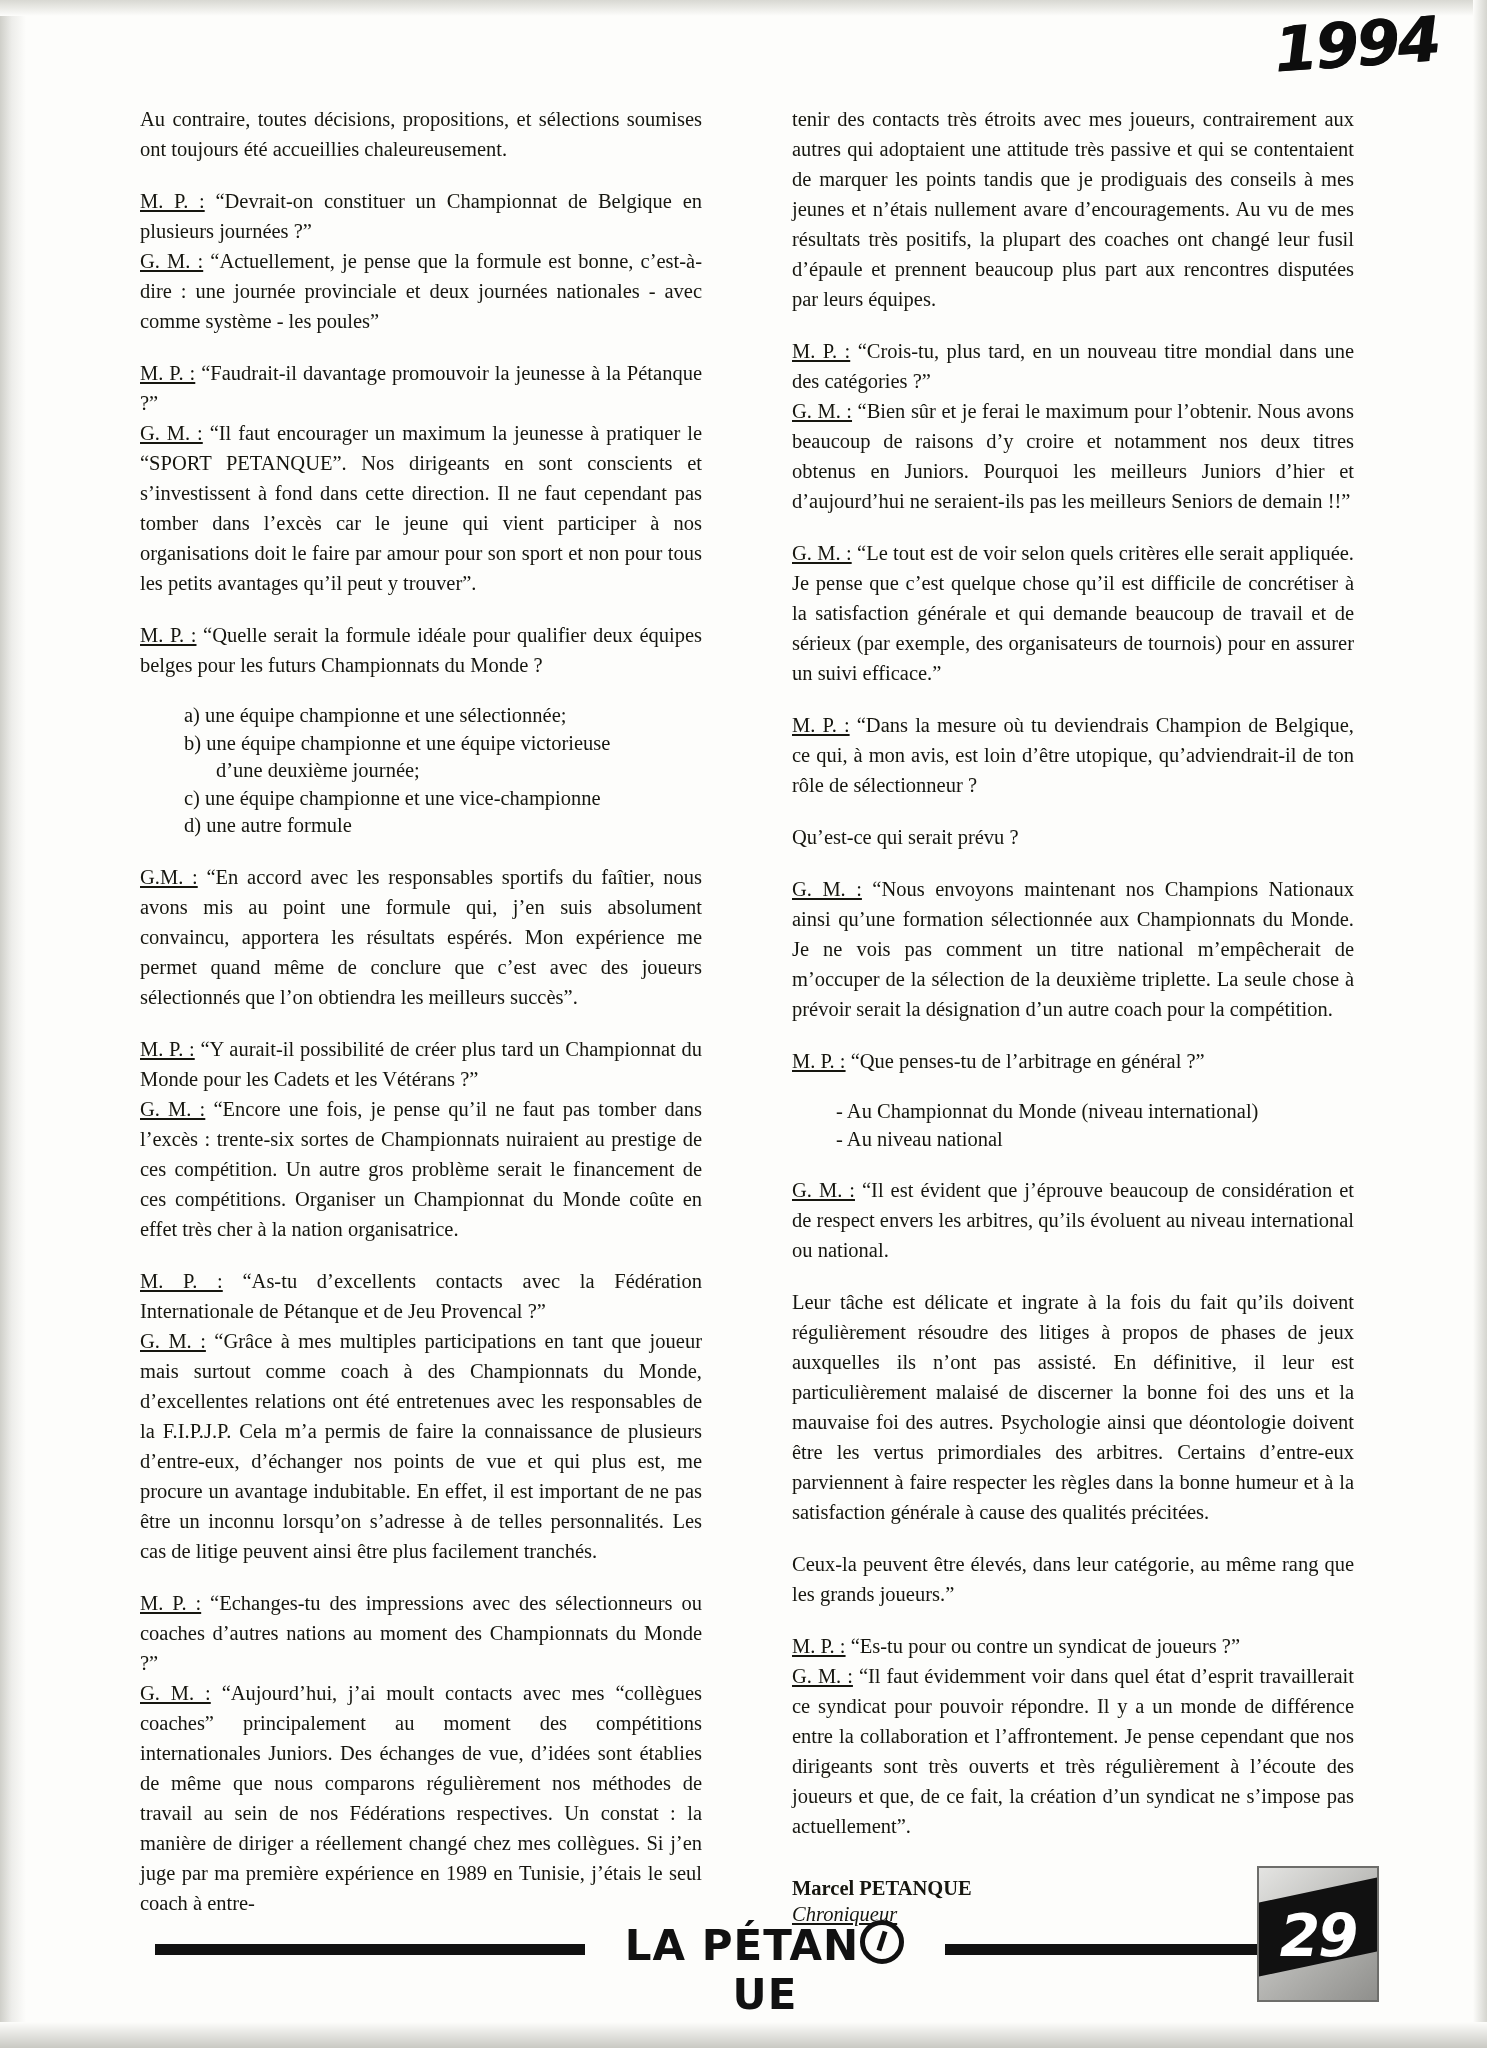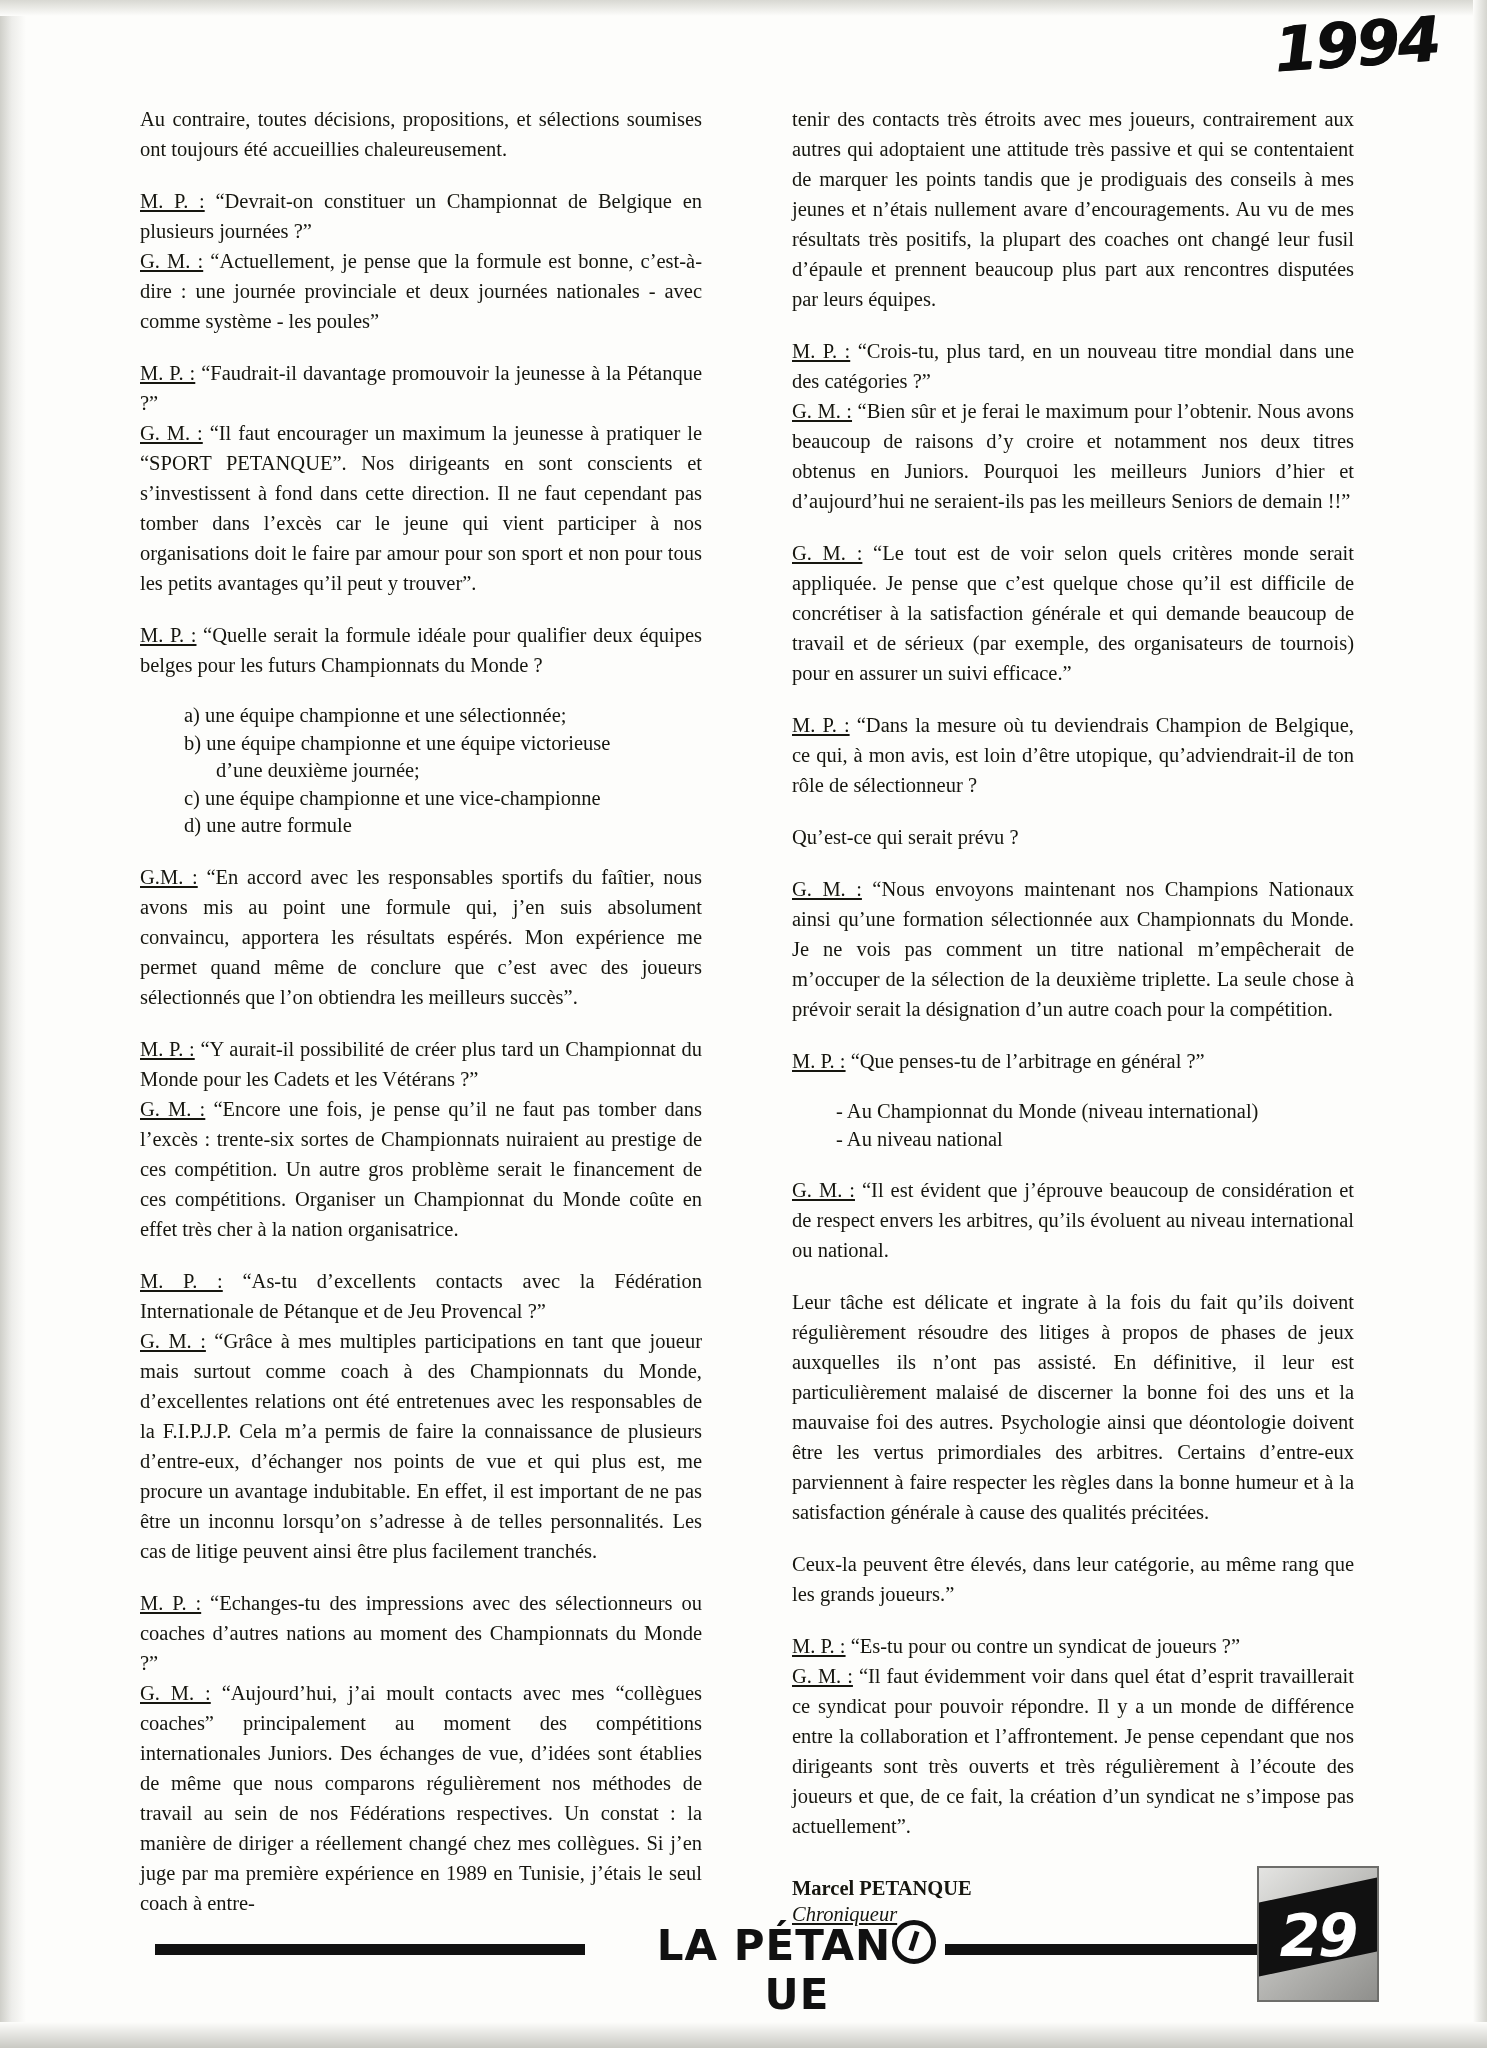--- a/index.html
+++ b/index.html
@@ -128,21 +128,21 @@
   .rule-right {
     position: absolute;
     left: 945px;
     top: 58px;
     width: 330px;
     height: 11px;
     background: #111;
   }
   .logo {
     position: absolute;
-    left: 632px;
+    left: 600px;
     top: 30px;
     width: 330px;
     text-align: center;
     font-family: "DejaVu Sans", sans-serif;
     font-weight: 700;
     font-size: 42px;
     letter-spacing: 1px;
     color: #111;
   }
   .logo .o-ring {
@@ -231,21 +231,21 @@
         <p class="para"><span class="speaker">G. M. :</span><span> “Encore une fois, je pense qu’il ne faut pas tomber dans l’excès : trente-six sortes de Championnats nuiraient au prestige de ces compétition. Un autre gros problème serait le financement de ces compétitions. Organiser un Championnat du Monde coûte en effet très cher à la nation organisatrice.</span></p>
         <p class="para tight"><span class="speaker">M. P. :</span><span> “As-tu d’excellents contacts avec la Fédération Internationale de Pétanque et de Jeu Provencal ?”</span></p>
         <p class="para"><span class="speaker">G. M. :</span><span> “Grâce à mes multiples participations en tant que joueur mais surtout comme coach à des Championnats du Monde, d’excellentes relations ont été entretenues avec les responsables de la F.I.P.J.P. Cela m’a permis de faire la connaissance de plusieurs d’entre-eux, d’échanger nos points de vue et qui plus est, me procure un avantage indubitable. En effet, il est important de ne pas être un inconnu lorsqu’on s’adresse à de telles personnalités. Les cas de litige peuvent ainsi être plus facilement tranchés.</span></p>
         <p class="para tight"><span class="speaker">M. P. :</span><span> “Echanges-tu des impressions avec des sélectionneurs ou coaches d’autres nations au moment des Championnats du Monde ?”</span></p>
         <p class="para"><span class="speaker">G. M. :</span><span> “Aujourd’hui, j’ai moult contacts avec mes “collègues coaches” principalement au moment des compétitions internationales Juniors. Des échanges de vue, d’idées sont établies de même que nous comparons régulièrement nos méthodes de travail au sein de nos Fédérations respectives. Un constat : la manière de diriger a réellement changé chez mes collègues. Si j’en juge par ma première expérience en 1989 en Tunisie, j’étais le seul coach à entre-</span></p>
       </div>
     <div class="col" id="col-right">
         <p class="para">tenir des contacts très étroits avec mes joueurs, contrairement aux autres qui adoptaient une attitude très passive et qui se contentaient de marquer les points tandis que je prodiguais des conseils à mes jeunes et n’étais nullement avare d’encouragements. Au vu de mes résultats très positifs, la plupart des coaches ont changé leur fusil d’épaule et prennent beaucoup plus part aux rencontres disputées par leurs équipes.</p>
         <p class="para tight"><span class="speaker">M. P. :</span><span> “Crois-tu, plus tard, en un nouveau titre mondial dans une des catégories ?”</span></p>
         <p class="para"><span class="speaker">G. M. :</span><span> “Bien sûr et je ferai le maximum pour l’obtenir. Nous avons beaucoup de raisons d’y croire et notamment nos deux titres obtenus en Juniors. Pourquoi les meilleurs Juniors d’hier et d’aujourd’hui ne seraient-ils pas les meilleurs Seniors de demain !!”</span></p>
-        <p class="para"><span class="speaker">G. M. :</span><span> “Le tout est de voir selon quels critères monde serait appliquée. Je pense que c’est quelque chose qu’il est difficile de concrétiser à la satisfaction générale et qui demande beaucoup de travail et de sérieux (par exemple, des organisateurs de tournois) pour en assurer un suivi efficace.”</span></p>
+        <p class="para"><span class="speaker">G. M. :</span><span> “Le tout est de voir selon quels critères elle serait appliquée. Je pense que c’est quelque chose qu’il est difficile de concrétiser à la satisfaction générale et qui demande beaucoup de travail et de sérieux (par exemple, des organisateurs de tournois) pour en assurer un suivi efficace.”</span></p>
         <p class="para"><span class="speaker">M. P. :</span><span> “Dans la mesure où tu deviendrais Champion de Belgique, ce qui, à mon avis, est loin d’être utopique, qu’adviendrait-il de ton rôle de sélectionneur ?</span></p>
         <p class="para">Qu’est-ce qui serait prévu ?</p>
         <p class="para"><span class="speaker">G. M. :</span><span> “Nous envoyons maintenant nos Champions Nationaux ainsi qu’une formation sélectionnée aux Championnats du Monde. Je ne vois pas comment un titre national m’empêcherait de m’occuper de la sélection de la deuxième triplette. La seule chose à prévoir serait la désignation d’un autre coach pour la compétition.</span></p>
         <p class="para"><span class="speaker">M. P. :</span><span> “Que penses-tu de l’arbitrage en général ?”</span></p>
         <ul class="list">
           <li class="">- Au Championnat du Monde (niveau international)</li>
           <li class="">- Au niveau national</li>
         </ul>
         <div class="block-gap"></div>
         <p class="para"><span class="speaker">G. M. :</span><span> “Il est évident que j’éprouve beaucoup de considération et de respect envers les arbitres, qu’ils évoluent au niveau international ou national.</span></p>

